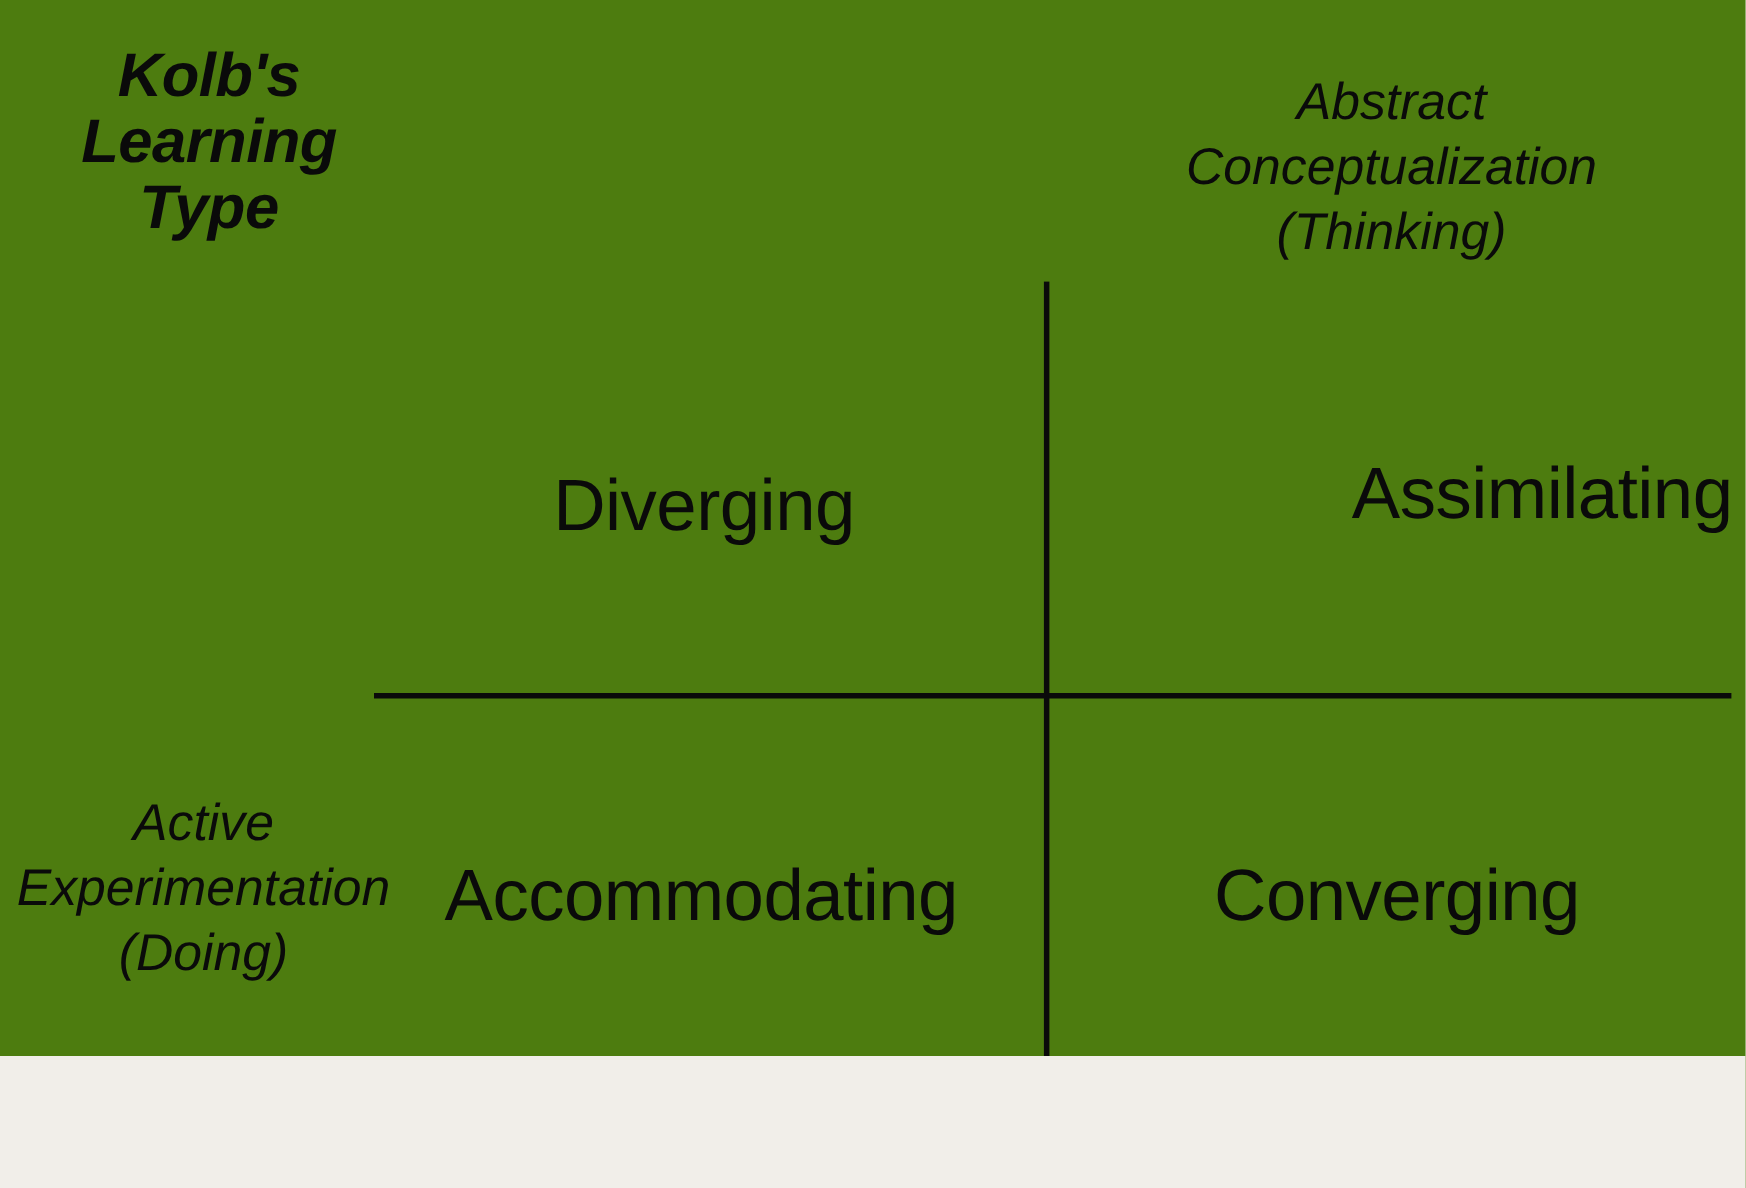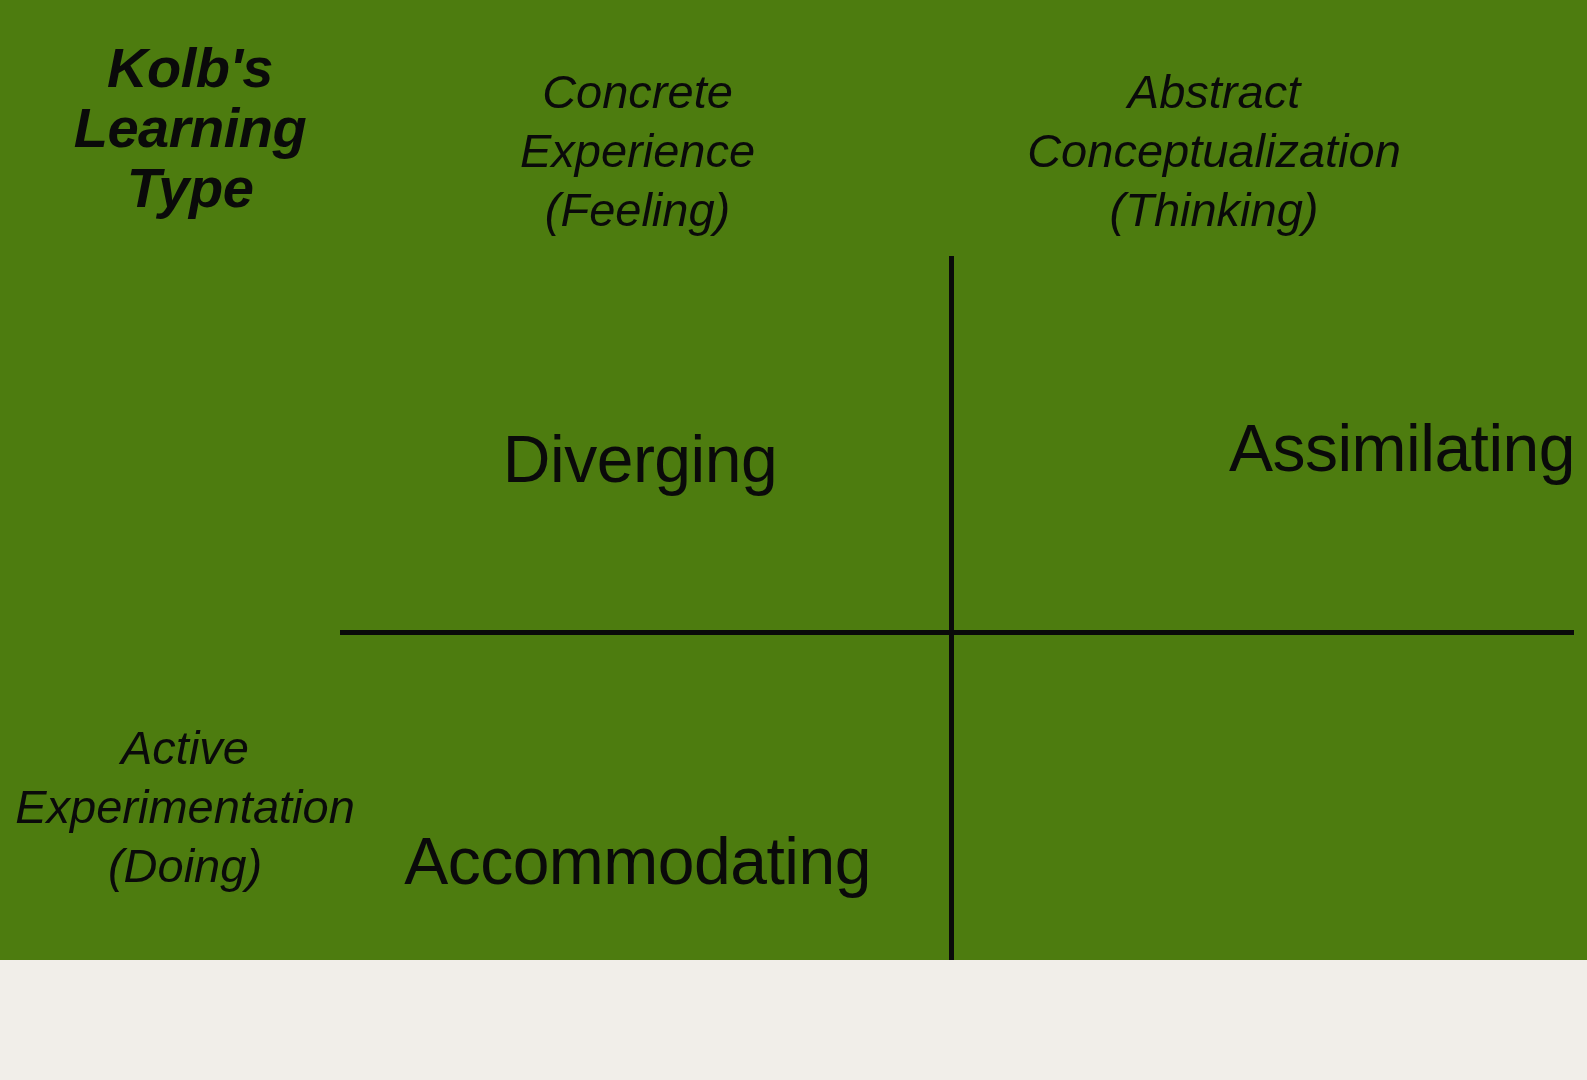--- a/index.html
+++ b/index.html
@@ -58,67 +58,65 @@
   .axis-label {
     position: absolute;
     font-style: italic;
     font-weight: 400;
     font-size: 47px;
     line-height: 1.26;
     text-align: center;
     white-space: pre-line;
   }
   .col-head-1 { left: 375px;  top: 62px;  width: 525px; }
-  .col-head-2 { left: 914px;  top: 62px;  width: 600px; }
+  .col-head-2 { left: 965px;  top: 62px;  width: 600px; }
 
   .row-head-1 { left: 10px;   top: 358px; width: 345px; }
   .row-head-2 { left: -20px;  top: 718px; width: 410px; }
 
   
   .quadrant-label {
     position: absolute;
     font-style: normal;
     font-weight: 400;
     font-size: 66px;
     line-height: 1;
     text-align: center;
     letter-spacing: -0.5px;
     white-space: nowrap;
   }
   .cell-diverging      { left: 340px;  top: 415px; width: 600px; margin-top: 11px; }
   .cell-assimilating   { left: 965px;  top: 415px; width: 610px; text-align: right; }
-  .cell-accommodating  { left: 330px;  top: 828px; width: 615px; }
+  .cell-accommodating  { left: 330px;  top: 780px; width: 615px; }
   .cell-converging     { left: 965px;  top: 780px; width: 610px; }
 </style>
 </head>
 <body>
 
 <div id="matrix-canvas">
 
   <div class="corner-title">Kolb's
 Learning
 Type</div>
 
-  <div class="axis-label col-head-1">Concrete
-Experience
-(Feeling)</div>
 
   <div class="axis-label col-head-2">Abstract
 Conceptualization
 (Thinking)</div>
 
 
   <div class="axis-label row-head-2">Active
 Experimentation
 (Doing)</div>
 
   <div class="divider-vertical"></div>
 
   <div class="divider-horizontal"></div>
 
   <div class="quadrant-label cell-diverging">Diverging</div>
 
   <div class="quadrant-label cell-assimilating">Assimilating</div>
 
   <div class="quadrant-label cell-accommodating">Accommodating</div>
 
+  <div class="quadrant-label cell-converging">Converging</div>
 
 </div>
 
 </body></html>

